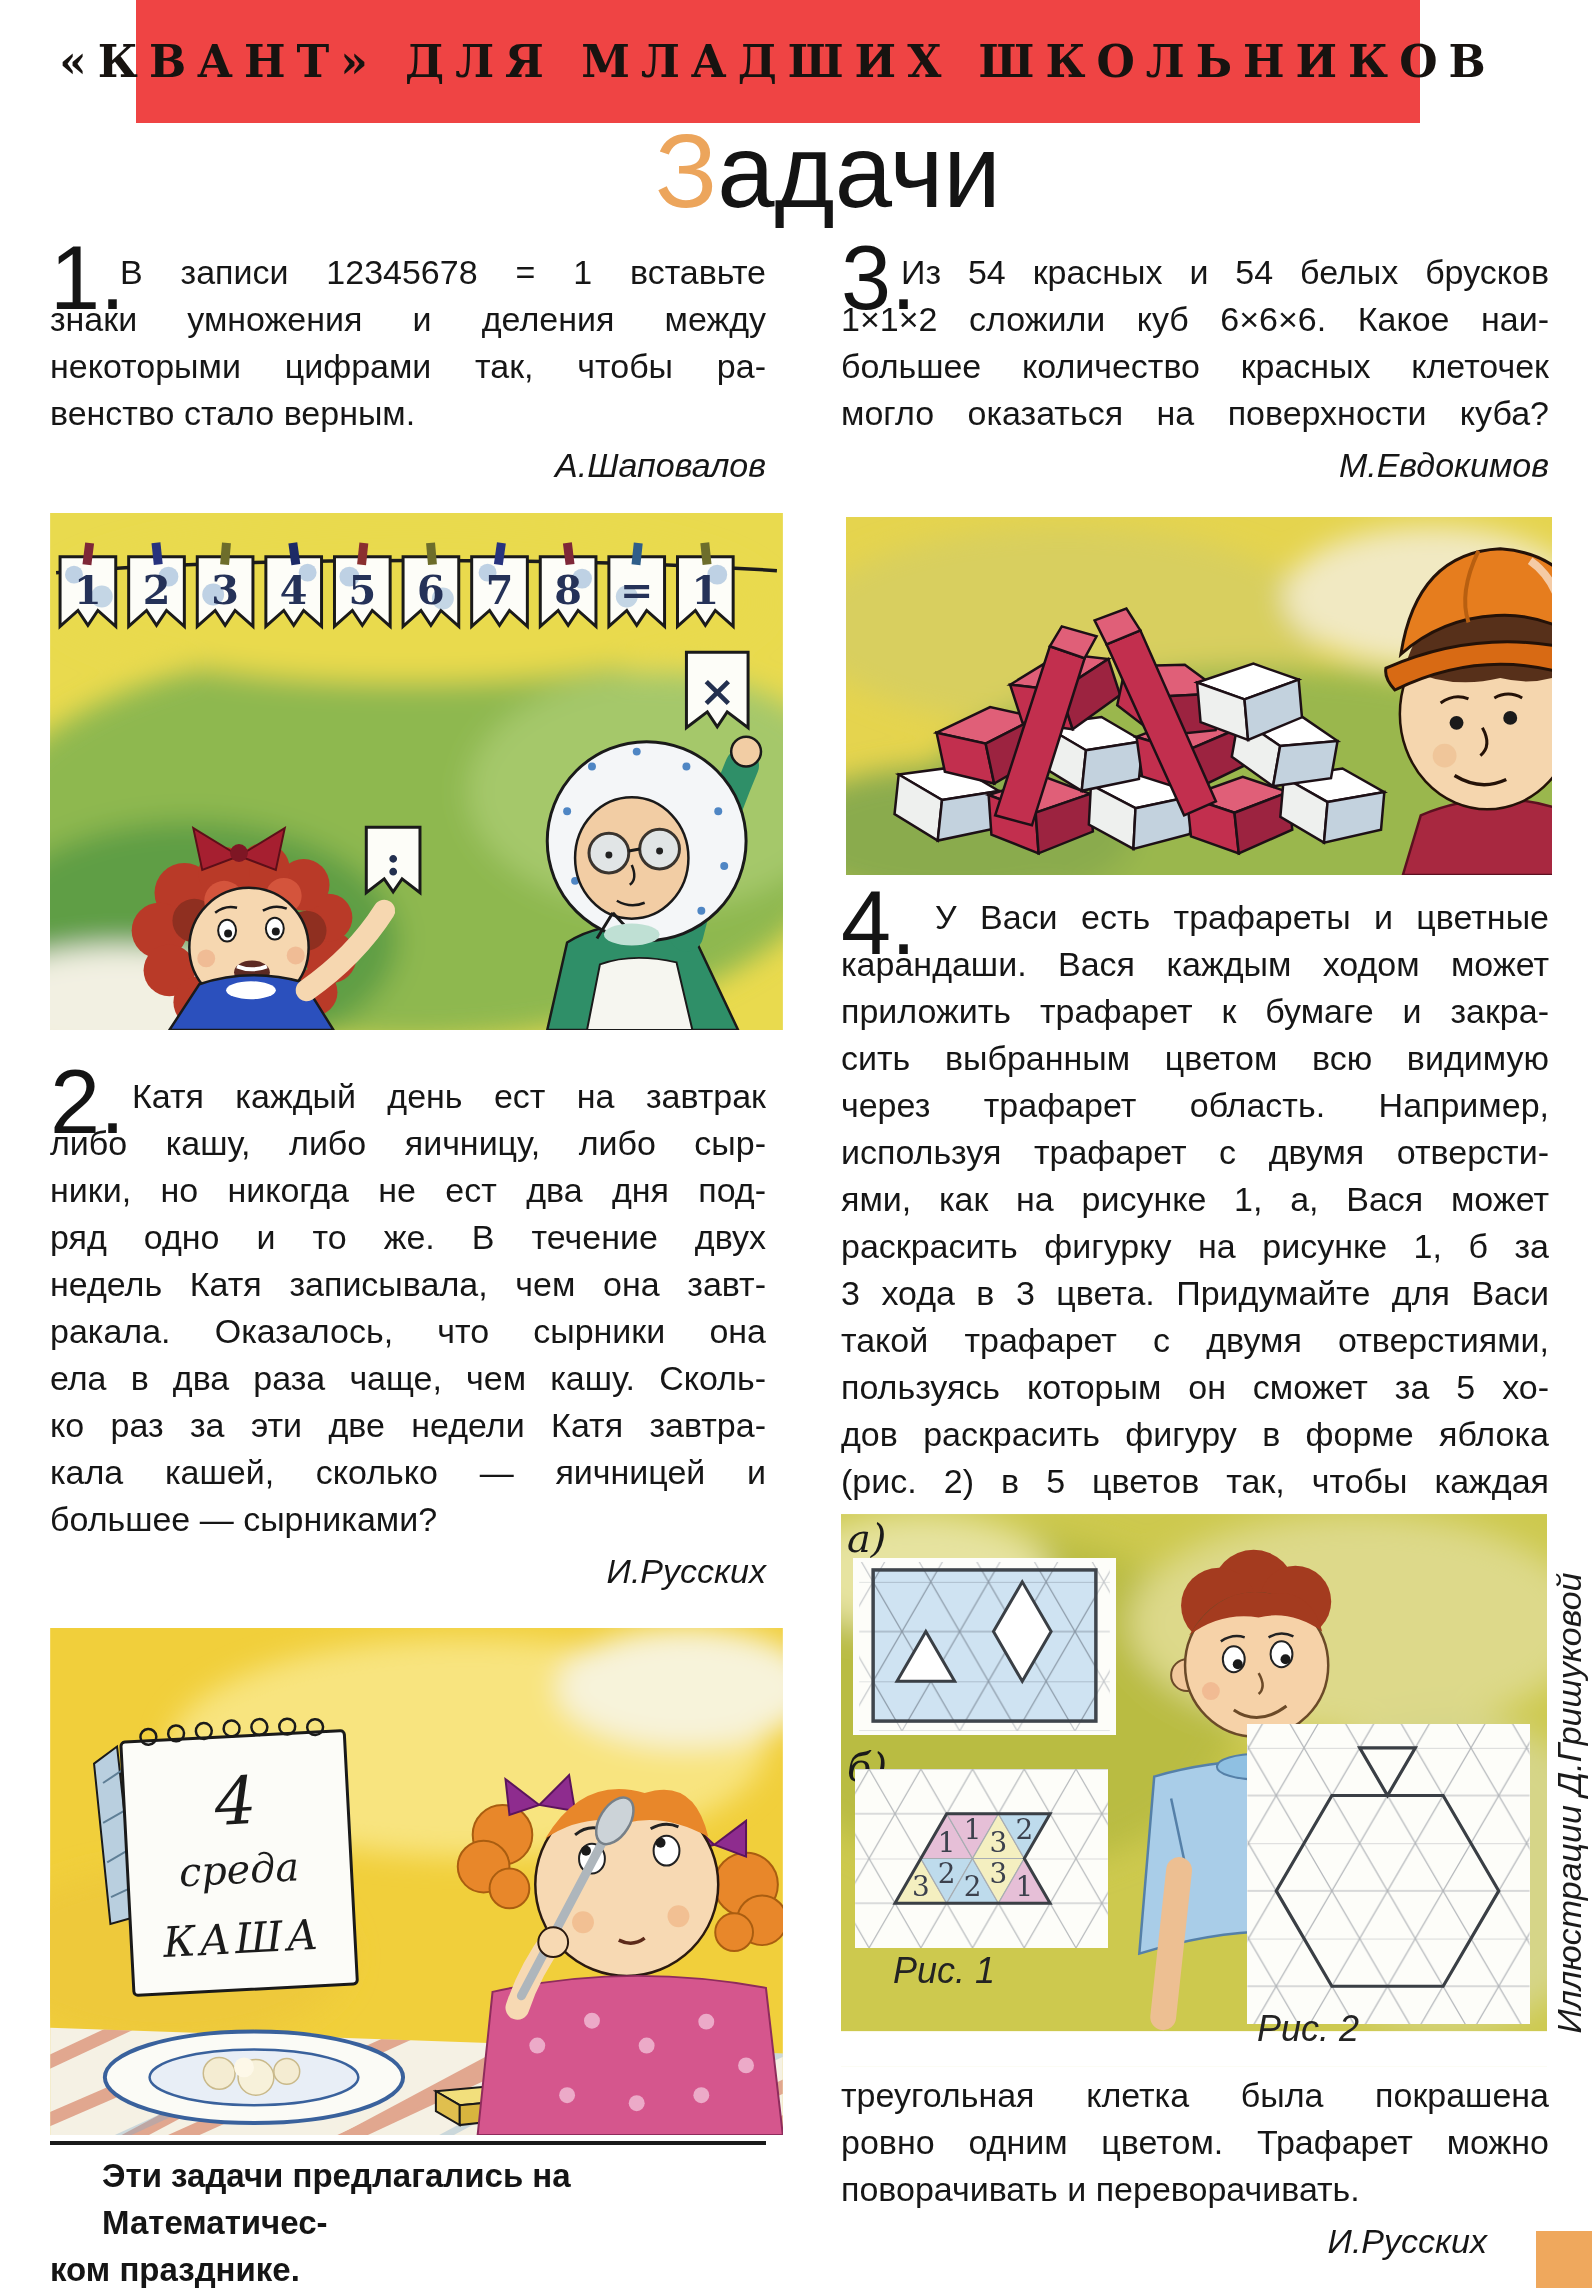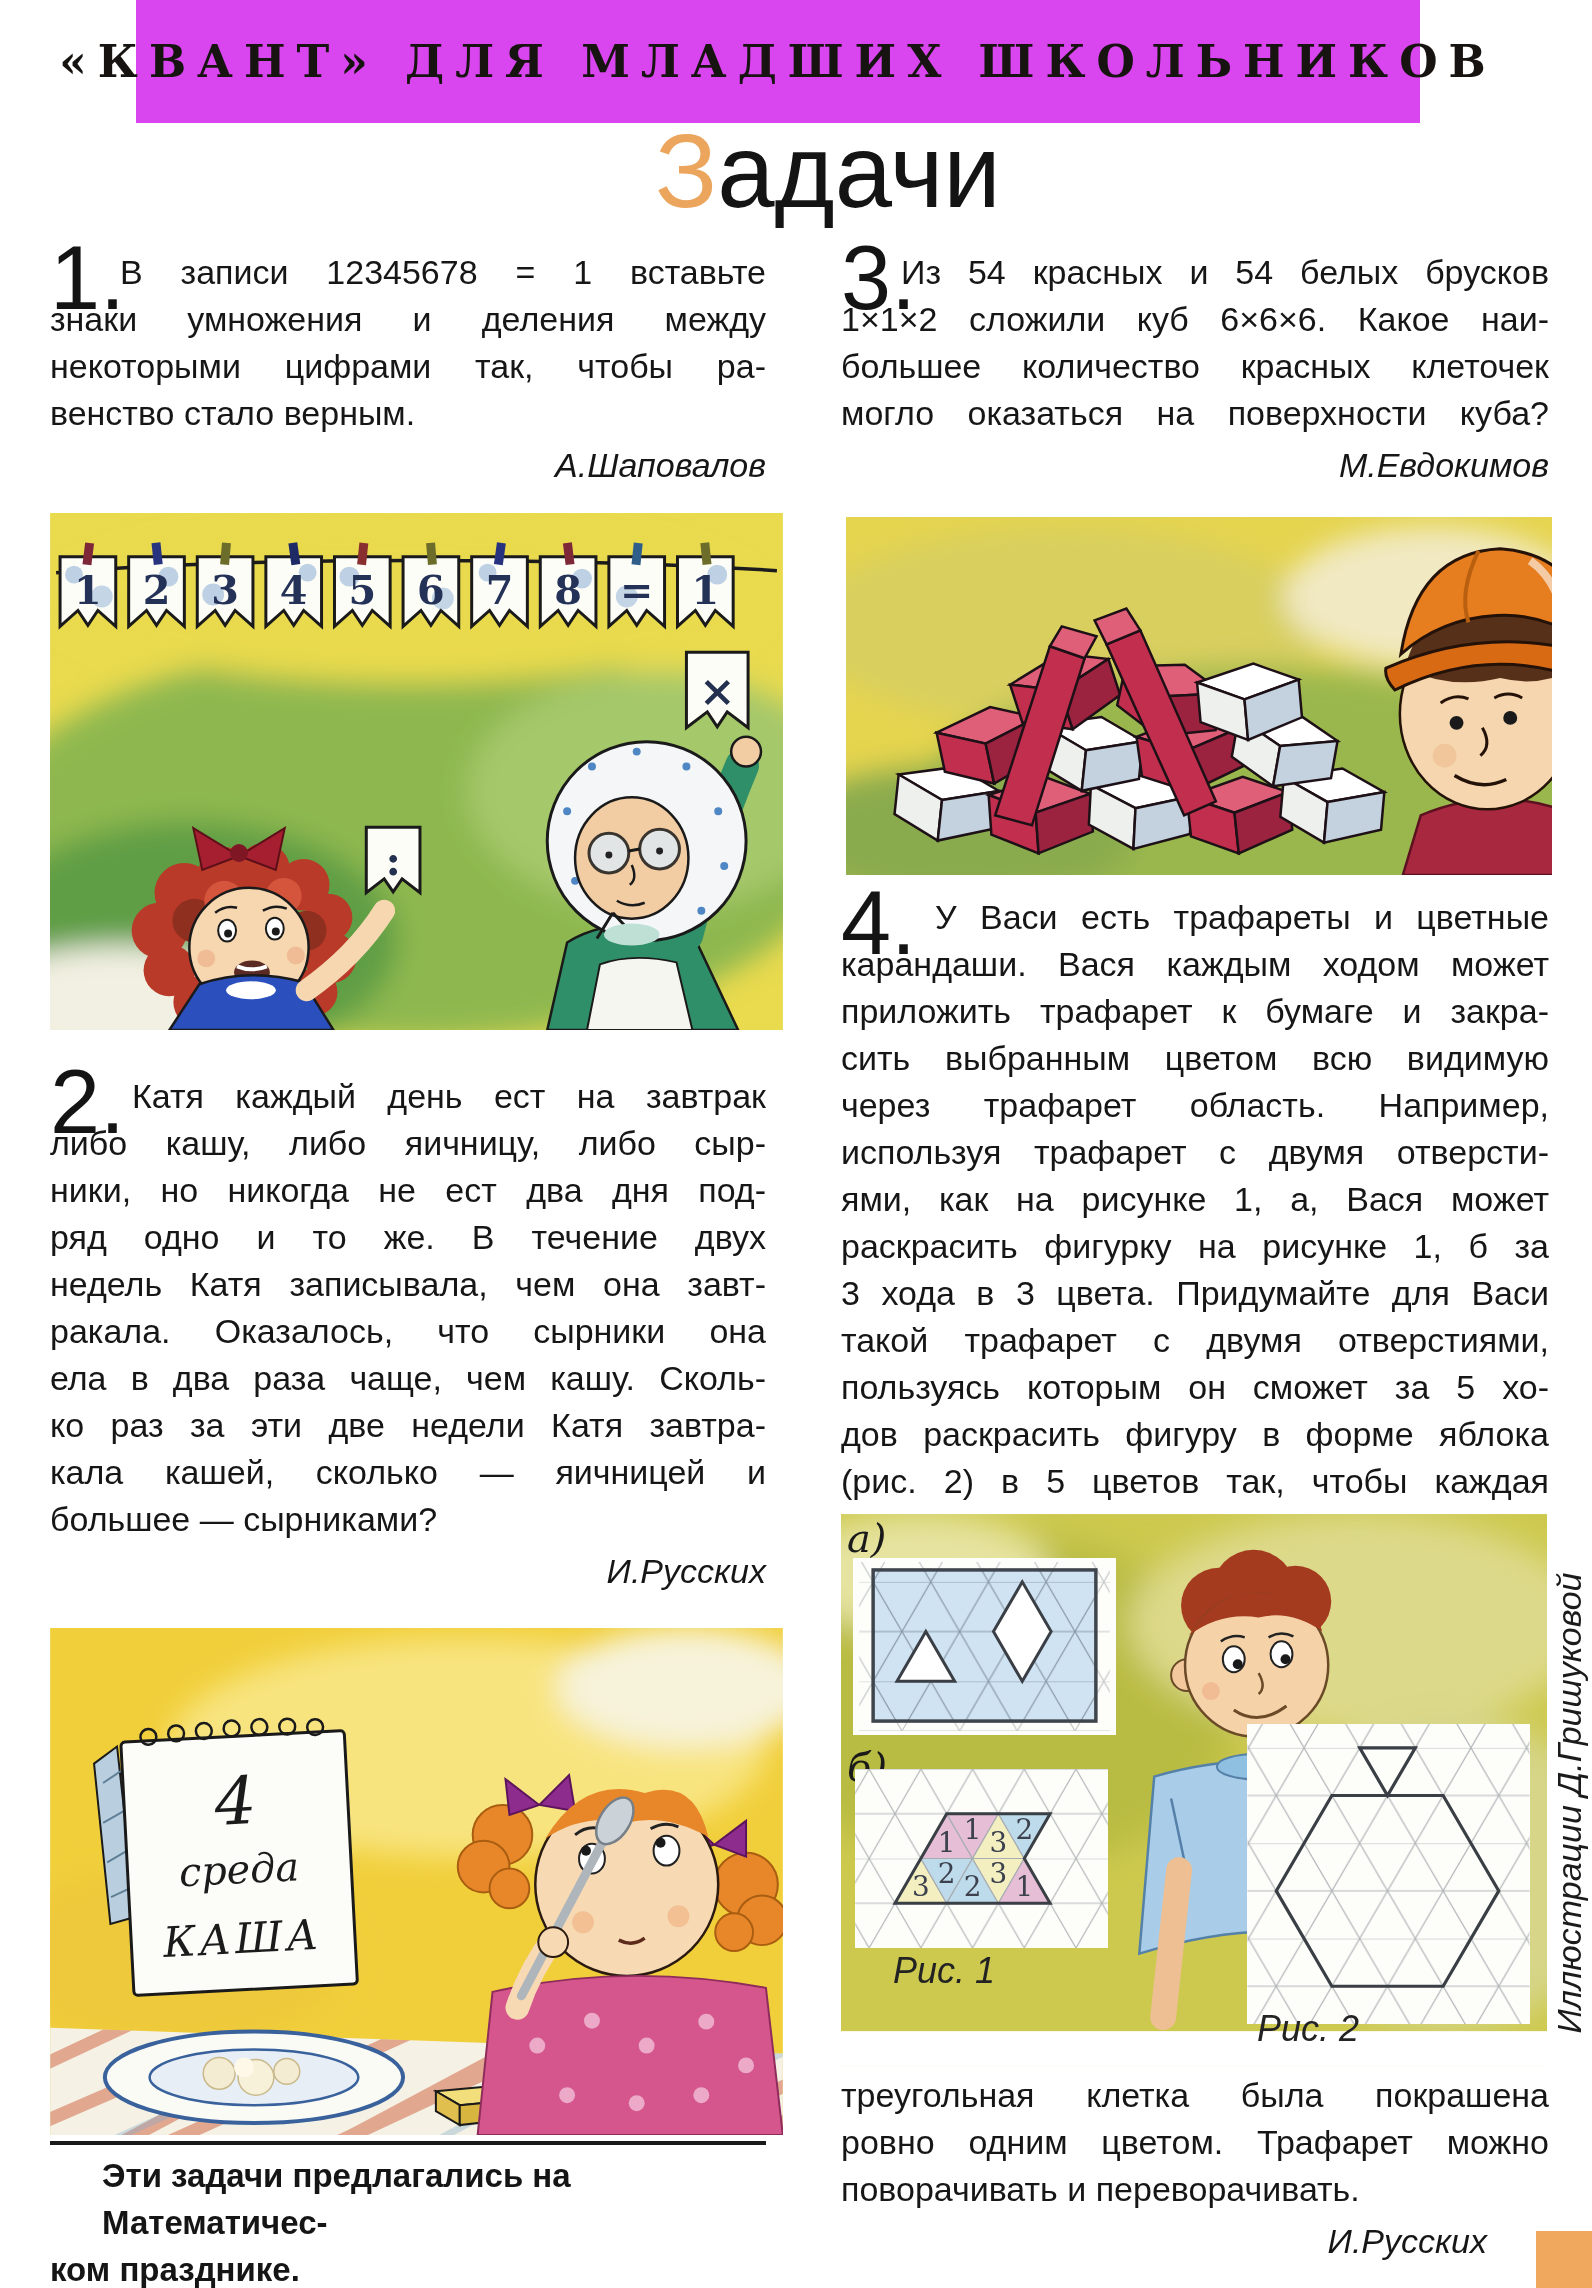--- a/index.html
+++ b/index.html
@@ -1,20 +1,20 @@
 <!DOCTYPE html>
 <html><head>
 <meta charset="utf-8">
 <style>
   html,body{margin:0;padding:0;}
   body{width:1592px;height:2289px;position:relative;background:#ffffff;overflow:hidden;
        font-family:"Liberation Sans",sans-serif;color:#151515;}
   .abs{position:absolute;}
   
-  .banner{left:136px;top:0;width:1284px;height:123px;background:#d946ef;
+  .banner{left:136px;top:0;width:1284px;height:123px;background:#ef4444;
           display:flex;align-items:center;justify-content:center;}
   .banner-text{font-family:"DejaVu Serif",serif;font-weight:bold;font-size:44px;
                letter-spacing:11px;color:#171310;white-space:nowrap;}
   .page-title{left:0;top:117px;width:1592px;text-align:center;font-size:103px;
               line-height:109px;font-family:"Liberation Sans",sans-serif;color:#141414;margin-left:32px;}
   .page-title .initial{color:#eca55c;}
   
   .prob{font-size:34px;line-height:47px;color:#161616;}
   .pnum{position:absolute;left:0;top:-16px;font-size:90px;line-height:90px;color:#141414;}
   .jline{text-align:justify;text-align-last:justify;}

